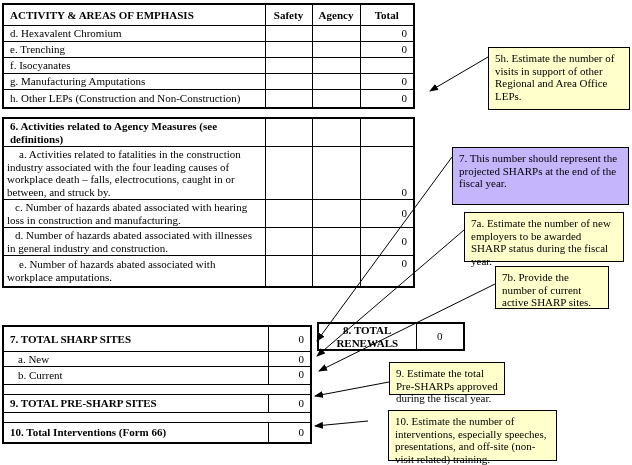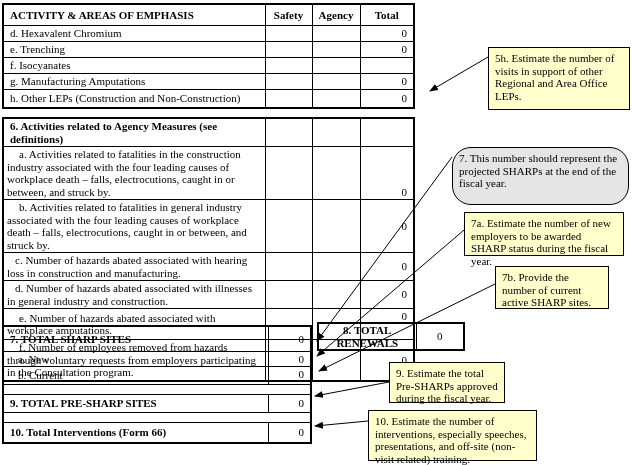--- a/index.html
+++ b/index.html
@@ -94,49 +94,37 @@
       <td></td>
       <td></td>
       <td></td>
     </tr>
     <tr style="height:40px">
       <td class="para">a.   Activities related to fatalities in the construction industry associated with the four leading causes of workplace death – falls, electrocutions, caught in or between, and struck by.</td>
       <td></td>
       <td></td>
       <td class="num" style="vertical-align:bottom;">0</td>
     </tr>
-    <tr style="height:36px">
-      <td class="para">b.   Activities related to fatalities in general industry associated with the four leading causes of workplace death – falls, electrocutions, caught in or between, and struck by.</td>
-      <td></td>
-      <td></td>
-      <td class="num">0</td>
-    </tr>
     <tr style="height:22px">
       <td class="para" style="text-indent:8px;">c.  Number of hazards abated associated with hearing loss in construction and manufacturing.</td>
       <td></td>
       <td></td>
       <td class="num">0</td>
     </tr>
     <tr style="height:21px">
       <td class="para" style="text-indent:8px;">d.  Number of hazards abated associated with illnesses in general industry and construction.</td>
       <td></td>
       <td></td>
       <td class="num">0</td>
     </tr>
     <tr style="height:31px">
       <td class="para">e.  Number of hazards abated associated with workplace amputations.</td>
       <td></td>
       <td></td>
       <td class="num" style="vertical-align:top;">0</td>
-    </tr>
-    <tr style="height:23px">
-      <td class="para">f.  Number of employees removed from hazards through voluntary requests from employers participating in the Consultation program.</td>
-      <td></td>
-      <td></td>
-      <td class="num">0</td>
     </tr>
   </tbody>
     </table>
 
   <table class="frm" style="left:2px;top:325px;width:308px;border-radius:14px;">
     <colgroup>
         <col style="width:265px">
         <col style="width:43px">
       </colgroup>
     <tbody>
@@ -176,25 +164,25 @@
       </colgroup>
     <tbody>
         <tr style="height:27px">
       <td class="renew-lbl">8. TOTAL RENEWALS</td>
       <td class="c">0</td>
     </tr>
   </tbody>
     </table>
 
   <div class="callout" style="left: 488px; top: 47px; width: 142px; height: 63px; background: rgb(255, 255, 204);">5h. Estimate the number of visits in support of other Regional and Area Office LEPs.</div>
-  <div class="callout" style="left: 452px; top: 147px; width: 177px; height: 58px; background: #e5e5e5; border-radius: 19px;">7. This number should represent the projected SHARPs at the end of the fiscal year.</div>
-  <div class="callout" style="left: 464px; top: 212px; width: 160px; height: 44px; background: rgb(255, 255, 204);">7a. Estimate the number of new employers to be awarded SHARP status during the fiscal year.</div>
+  <div class="callout" style="left: 452px; top: 147px; width: 177px; height: 58px; background: #c4b5fd;">7. This number should represent the projected SHARPs at the end of the fiscal year.</div>
+  <div class="callout" style="left: 464px; top: 212px; width: 160px; height: 50px; background: rgb(255, 255, 204);">7a. Estimate the number of new employers to be awarded SHARP status during the fiscal year.</div>
   <div class="callout" style="left: 495px; top: 266px; width: 114px; height: 43px; background: rgb(255, 255, 204);">7b. Provide the number of current active SHARP sites.</div>
-  <div class="callout" style="left: 389px; top: 362px; width: 116px; height: 41px; background: rgb(255, 255, 204);">9. Estimate the total Pre-SHARPs approved during the fiscal year.</div>
-  <div class="callout" style="left: 368px; top: 410px; width: 169px; height: 51px; background: rgb(255, 255, 204);">10. Estimate the number of interventions, especially speeches, presentations, and off-site (non-visit related) training.</div>
+  <div class="callout" style="left: 389px; top: 362px; width: 116px; height: 33px; background: rgb(255, 255, 204);">9. Estimate the total Pre-SHARPs approved during the fiscal year.</div>
+  <div class="callout" style="left: 388px; top: 410px; width: 169px; height: 51px; background: rgb(255, 255, 204);">10. Estimate the number of interventions, especially speeches, presentations, and off-site (non-visit related) training.</div>
 
   <svg id="arrows" viewBox="0 0 632 465">
     <defs>
       <marker id="ah" markerWidth="9" markerHeight="7" refX="8" refY="3.5" orient="auto" markerUnits="userSpaceOnUse">
         <path d="M0,0 L9,3.5 L0,7 z" fill="#000"></path>
       </marker>
     </defs>
     <line x1="488" y1="57" x2="430" y2="91" stroke="#000" stroke-width="1" marker-end="url(#ah)"></line>
     <line x1="452" y1="157" x2="317" y2="341" stroke="#000" stroke-width="1" marker-end="url(#ah)"></line>
     <line x1="464" y1="230" x2="317" y2="356" stroke="#000" stroke-width="1" marker-end="url(#ah)"></line>

